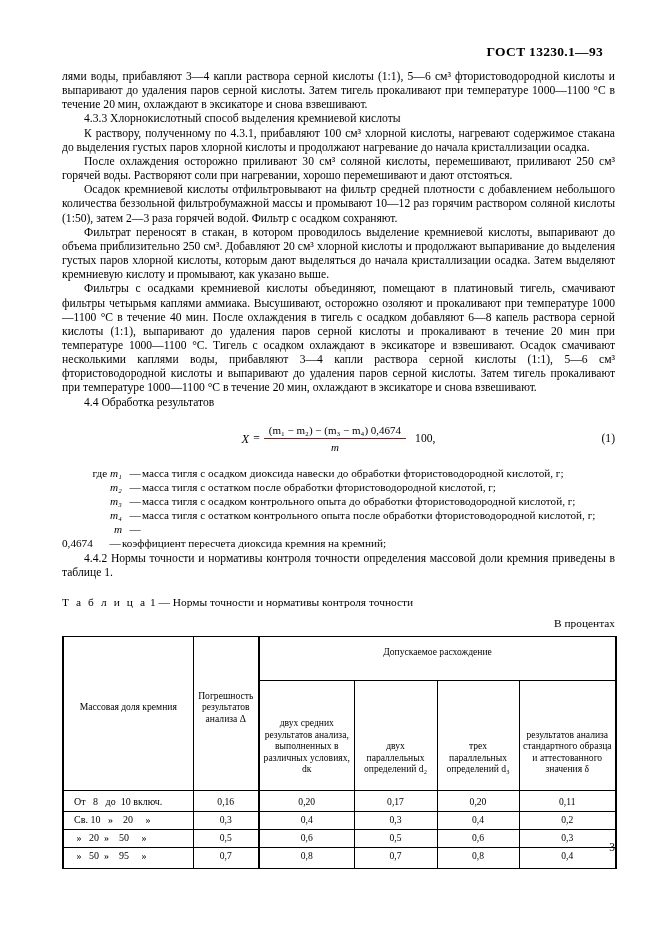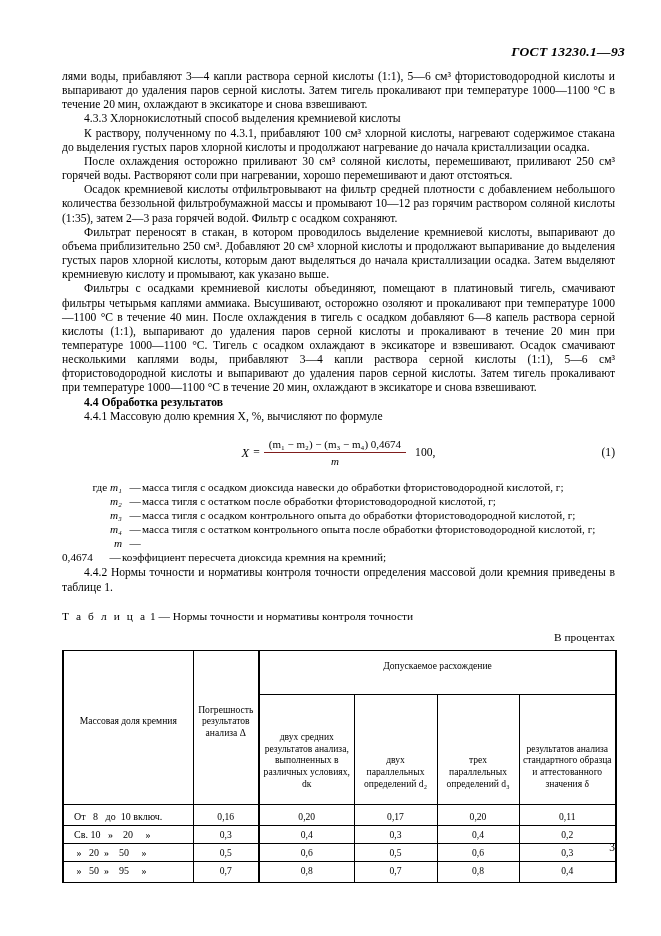--- a/index.html
+++ b/index.html
@@ -15,44 +15,43 @@
     position: relative;
     width: 661px;
     height: 936px;
     background: #ffffff;
     overflow: hidden;
   }
   #header {
     position: absolute;
     top: 44px;
     left: 62px;
-    right: 36px;
+    right: 58px;
     text-align: right;
     font-size: 13.5px;
     font-weight: bold;
     letter-spacing: 0.3px;
-    font-style: italic;
   }
   #content {
     position: absolute;
     top: 70px;
     left: 62px;
     width: 553px;
     font-size: 11.6px;
     line-height: 14.15px;
     text-align: justify;
   }
   p {
     margin: 0;
     text-indent: 22px;
     text-align: justify;
     text-justify: inter-word;
   }
   p.noindent { text-indent: 0; }
-  p.head { text-indent: 22px; font-weight: bold; }
+  p.head { text-indent: 22px; font-weight: normal; }
   p.sub { text-indent: 22px; }
 
   
   .formula-row {
     position: relative;
     display: flex;
     align-items: center;
     justify-content: center;
     margin: 12px 0 10px 0;
     min-height: 34px;
@@ -181,26 +180,25 @@
   </div>
 
   <div id="content">
 
     <p class="noindent">лями воды, прибавляют 3—4 капли раствора серной кислоты (1:1), 5—6 см³ фтористоводородной кислоты и выпаривают до удаления паров серной кислоты. Затем тигель прокаливают при температуре 1000—1100 °С в течение 20 мин, охлаждают в эксикаторе и снова взвешивают.</p>
 
     <p class="sub">4.3.3 Хлорнокислотный способ выделения кремниевой кислоты</p>
 
     <p>К раствору, полученному по 4.3.1, прибавляют 100 см³ хлорной кислоты, нагревают содержимое стакана до выделения густых паров хлорной кислоты и продолжают нагревание до начала кристаллизации осадка.</p>
     <p>После охлаждения осторожно приливают 30 см³ соляной кислоты, перемешивают, приливают 250 см³ горячей воды. Растворяют соли при нагревании, хорошо перемешивают и дают отстояться.</p>
-    <p>Осадок кремниевой кислоты отфильтровывают на фильтр средней плотности с добавлением небольшого количества беззольной фильтробумажной массы и промывают 10—12 раз горячим раствором соляной кислоты (1:35), затем 2—3 раза горячей водой. Фильтр с осадком сохраняют.</p>
+    <p>Осадок кремниевой кислоты отфильтровывают на фильтр средней плотности с добавлением небольшого количества беззольной фильтробумажной массы и промывают 10—12 раз горячим раствором соляной кислоты (1:50), затем 2—3 раза горячей водой. Фильтр с осадком сохраняют.</p>
     <p>Фильтрат переносят в стакан, в котором проводилось выделение кремниевой кислоты, выпаривают до объема приблизительно 250 см³. Добавляют 20 см³ хлорной кислоты и продолжают выпаривание до выделения густых паров хлорной кислоты, которым дают выделяться до начала кристаллизации осадка. Затем выделяют кремниевую кислоту и промывают, как указано выше.</p>
     <p>Фильтры с осадками кремниевой кислоты объединяют, помещают в платиновый тигель, смачивают фильтры четырьмя каплями аммиака. Высушивают, осторожно озоляют и прокаливают при температуре 1000—1100 °С в течение 40 мин. После охлаждения в тигель с осадком добавляют 6—8 капель раствора серной кислоты (1:1), выпаривают до удаления паров серной кислоты и прокаливают в течение 20 мин при температуре 1000—1100 °С. Тигель с осадком охлаждают в эксикаторе и взвешивают. Осадок смачивают несколькими каплями воды, прибавляют 3—4 капли раствора серной кислоты (1:1), 5—6 см³ фтористоводородной кислоты и выпаривают до удаления паров серной кислоты. Затем тигель прокаливают при температуре 1000—1100 °С в течение 20 мин, охлаждают в эксикаторе и снова взвешивают.</p>
 
     <p class="head">4.4 Обработка результатов</p>
-    <p class="sub">4.4.1 Массовую долю кремния X, %, вычисляют по формуле</p>
 
     <div class="formula-row">
       <div class="formula">
         <span class="fx-var">X</span>
         <span class="fx-eq">=</span>
         <span class="frac">
           <span class="num">(m₁ − m₂) − (m₃ − m₄) 0,4674</span>
           <span class="den">m</span>
         </span>
         <span class="fx-tail">100,</span>

